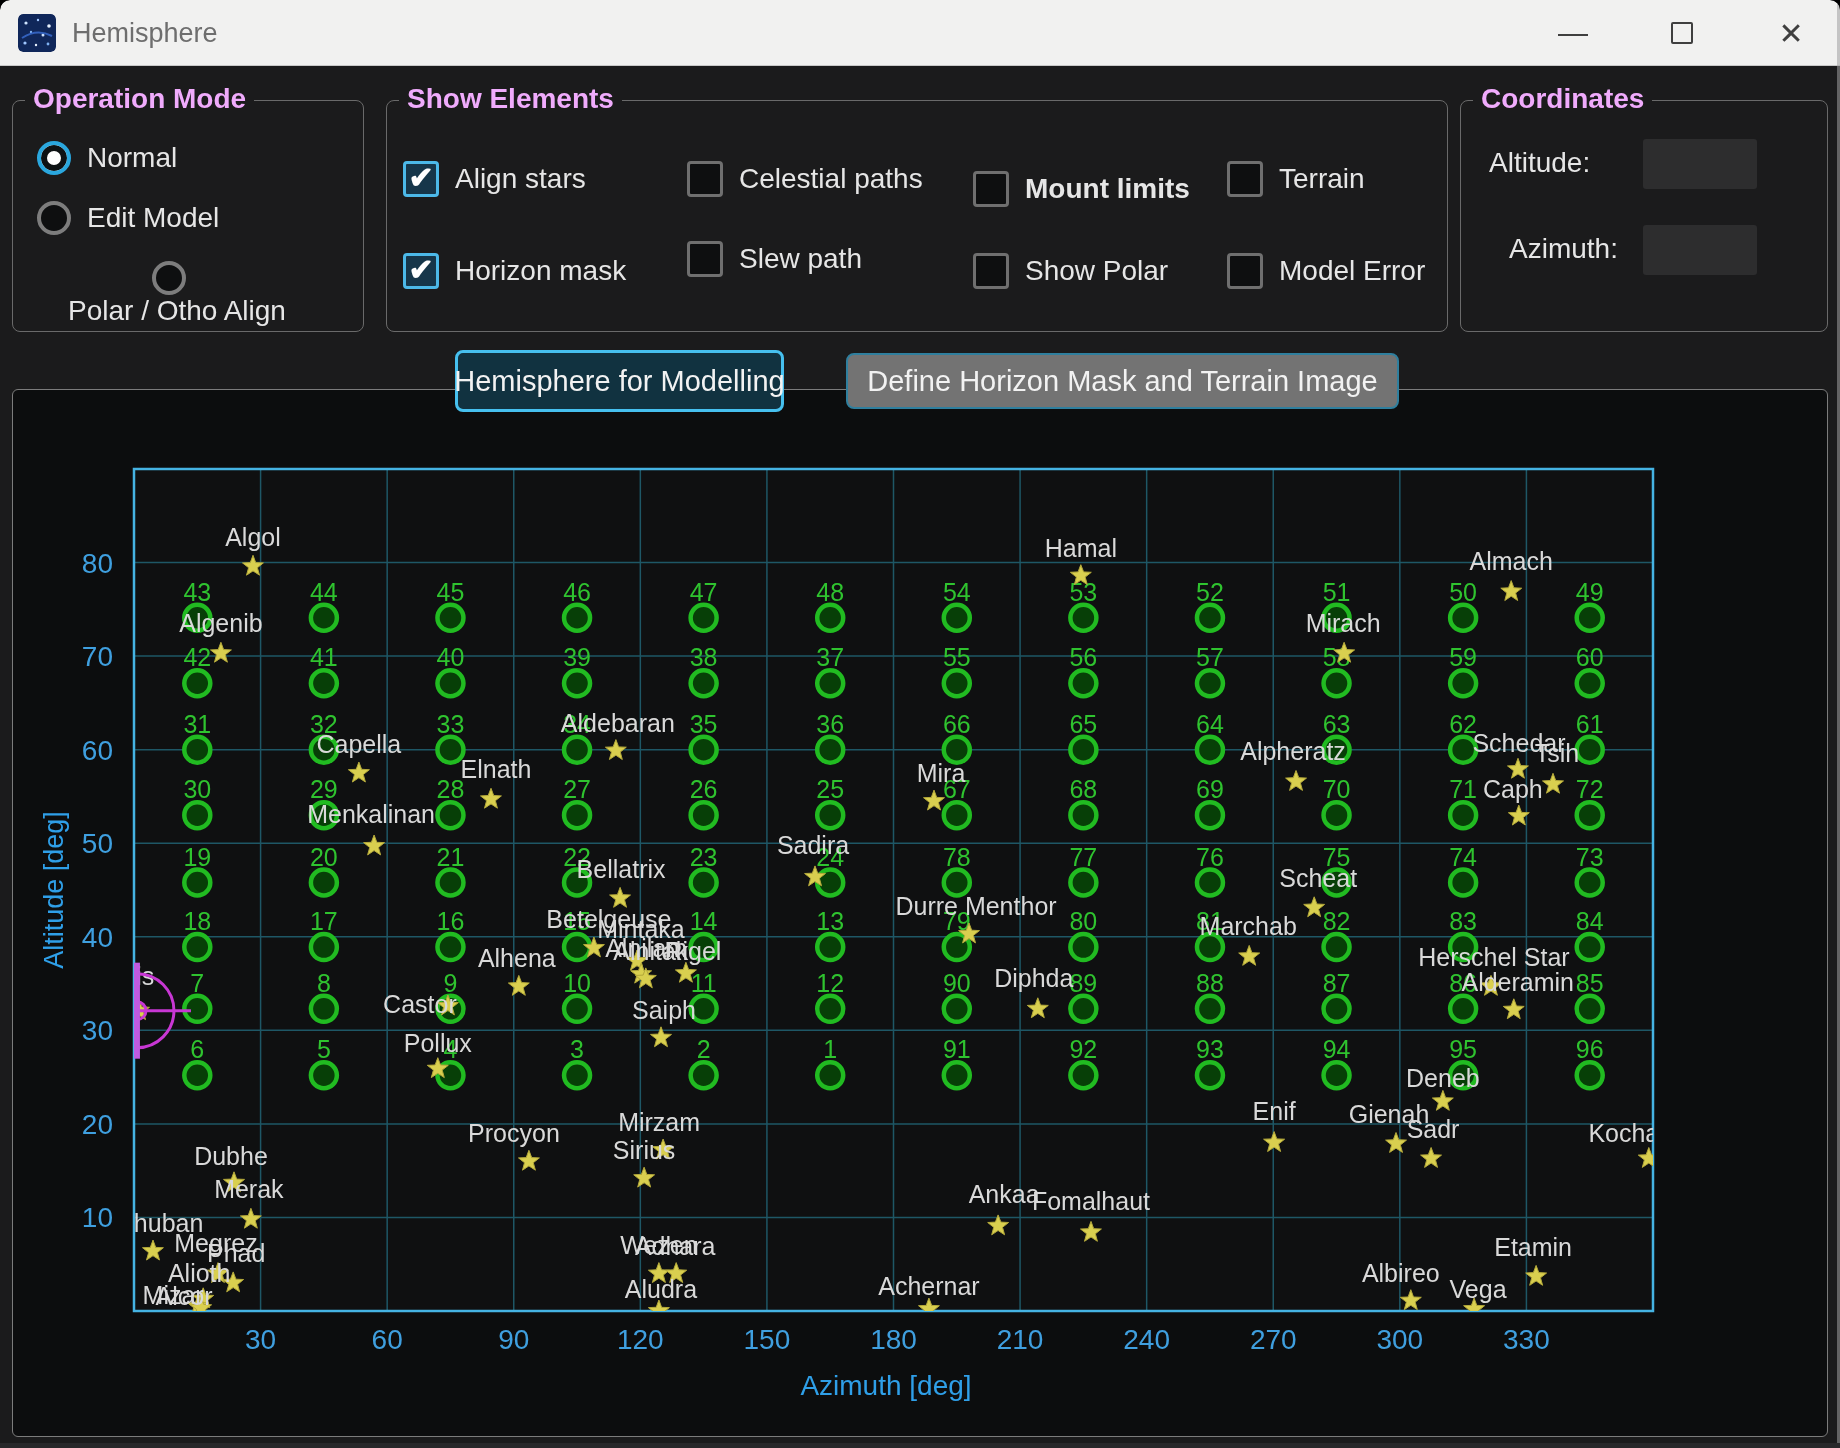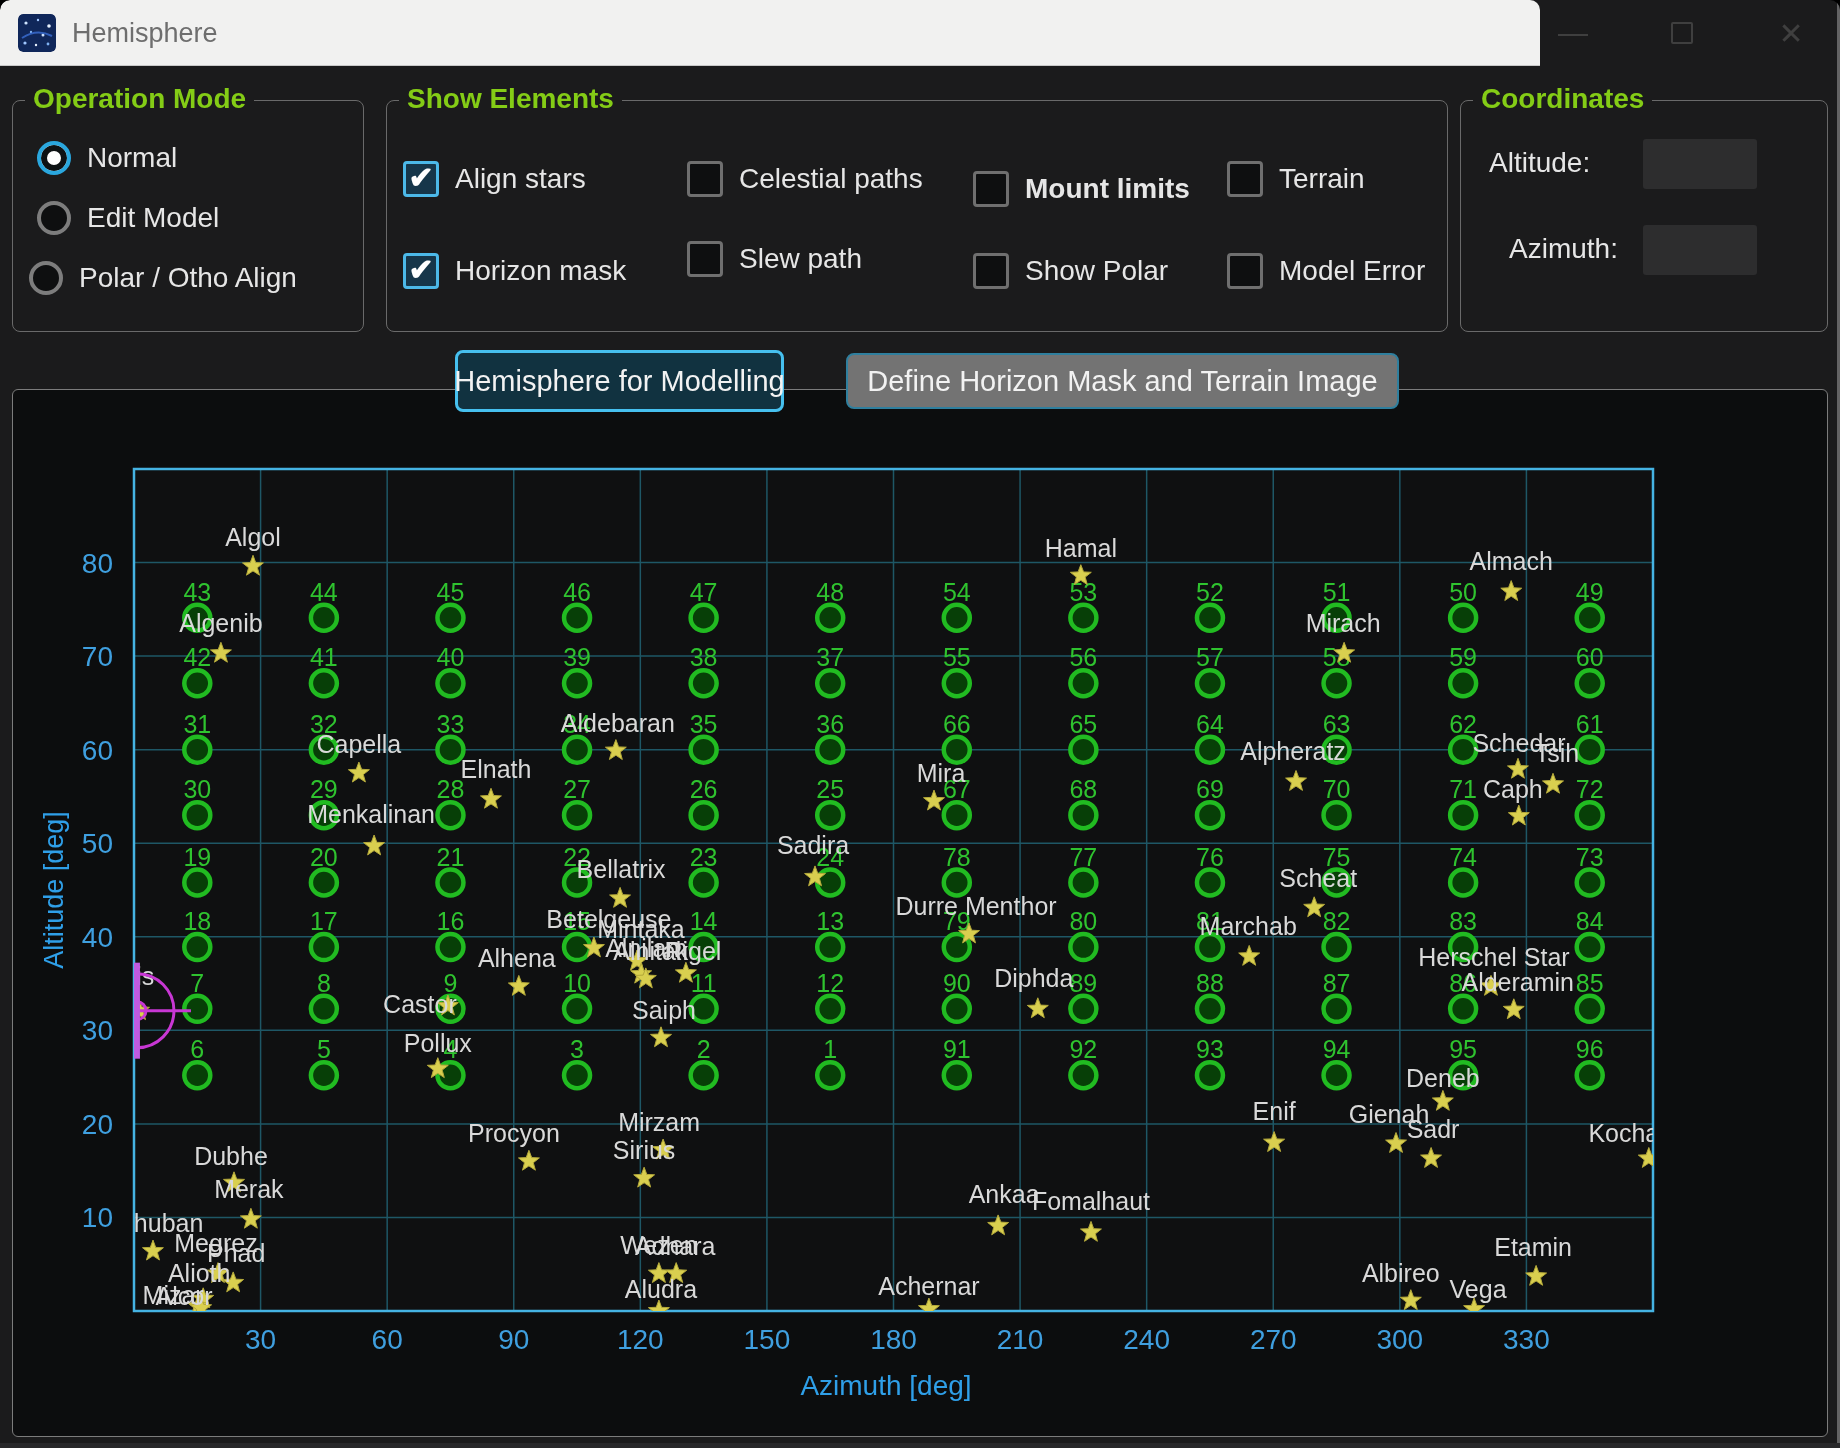--- a/index.html
+++ b/index.html
@@ -1,26 +1,26 @@
 <!DOCTYPE html>
 <html><head>
 <meta charset="utf-8">
 <style>
   html,body{margin:0;padding:0;background:#000;}
   *{box-sizing:border-box;font-family:"Liberation Sans", sans-serif;}
   .window{position:relative;width:1840px;height:1448px;background:#1b1b1c;overflow:hidden;border-radius:10px 10px 0 0;}
   
-  .titlebar{position:absolute;left:0;top:0;width:1540px;height:66px;background:#f1f1f0;border-bottom:1px solid #c9c9c9;display:flex;align-items:center;border-radius:10px 10px 0 0;}
+  .titlebar{position:absolute;left:0;top:0;width:1840px;height:66px;background:#f1f1f0;border-bottom:1px solid #c9c9c9;display:flex;align-items:center;border-radius:10px 10px 0 0;}
   .app-icon{position:absolute;left:18px;top:14px;width:38px;height:38px;border-radius:5px;}
   .title-text{position:absolute;left:72px;top:0;height:66px;display:flex;align-items:center;font-size:27px;color:#6e6e6e;}
   .win-btn{position:absolute;top:0;width:72px;height:66px;display:flex;align-items:center;justify-content:center;color:#3f3f3f;font-size:30px;cursor:default;}
   .max-glyph{width:22px;height:22px;border:2px solid #3f3f3f;border-radius:2px;}
   
   .groupbox{position:absolute;border:1px solid #6a6a6a;border-radius:8px;}
-  .group-title{position:absolute;top:-18px;left:12px;background:#1b1b1c;padding:0 8px;color:#84cc16;font-size:28px;font-weight:bold;}
+  .group-title{position:absolute;top:-18px;left:12px;background:#1b1b1c;padding:0 8px;color:#f0abfc;font-size:28px;font-weight:bold;}
   
   .radio-row{position:absolute;display:flex;align-items:center;}
   .radio{width:34px;height:34px;border-radius:50%;border:4px solid #7d7d7d;background:#0e0f10;flex:none;}
   .radio.sel{border-color:#2aa7de;background:#ffffff;box-shadow:inset 0 0 0 6px #0e1214;}
   .ctl-label{margin-left:16px;font-size:28px;color:#e6e6e6;white-space:nowrap;}
   
   .cb{position:absolute;display:flex;align-items:center;}
   .cb .box{width:36px;height:36px;background:#0e0f10;border:3px solid #6f6f6f;border-radius:4px;display:flex;align-items:center;justify-content:center;flex:none;}
   .cb.checked .box{border-color:#4cb9e9;background:#16364a;}
   .cb .tick{display:none;color:#fff;font-size:30px;font-weight:bold;line-height:1;margin-top:-3px;}
@@ -70,21 +70,21 @@
   <div class="groupbox" style="left:12px;top:100px;width:352px;height:232px;">
     <span class="group-title">Operation Mode</span>
     <div class="radio-row" style="left:24px;top:40px;">
       <span class="radio sel"></span>
       <span class="ctl-label">Normal</span>
     </div>
     <div class="radio-row" style="left:24px;top:100px;">
       <span class="radio"></span>
       <span class="ctl-label">Edit Model</span>
     </div>
-    <div class="radio-row" style="left:16px;top:160px;">
+    <div class="radio-row" style="left:39px;top:160px;flex-direction:column;">
       <span class="radio"></span>
       <span class="ctl-label">Polar / Otho Align</span>
     </div>
   </div>
 
   <div class="groupbox" style="left:386px;top:100px;width:1062px;height:232px;">
     <span class="group-title">Show Elements</span>
     <div class="cb checked" style="left:16px;top:60px;">
       <span class="box">
           <span class="tick">✔</span>

